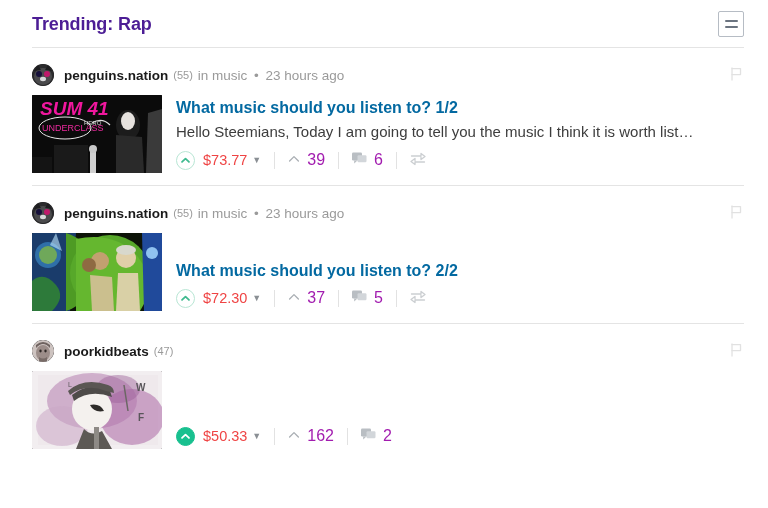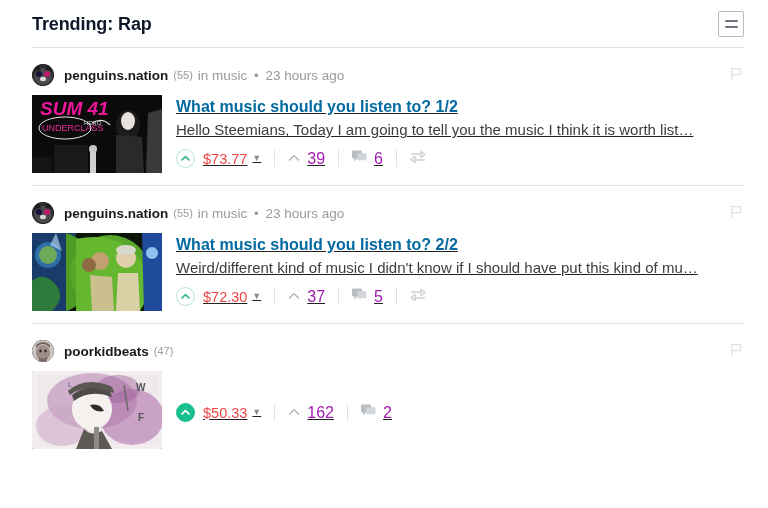--- a/index.html
+++ b/index.html
@@ -22,21 +22,21 @@
     height: 47px;
     box-sizing: border-box;
     padding: 0 24px 0 32px;
     display: flex;
     align-items: center;
     justify-content: space-between;
   }
   .page-title {
     font-size: 18px;
     font-weight: bold;
-    color: #0f172a;
+    color: #4c1d95;
     letter-spacing: -0.1px;
     line-height: 1;
     margin: 0;
   }
   .menu-button {
     width: 26px;
     height: 26px;
     border: 1px solid #b6bcc4;
     border-radius: 2px;
     background: #ffffff;
@@ -124,22 +124,21 @@
     top: 18px;
     width: 16px;
     height: 16px;
     cursor: pointer;
     opacity: 0.55;
   }
 
   
   .post-body {
     display: flex;
-    align-items: center;
-    text-decoration: underline;
+    align-items: flex-end;
   }
   .thumb {
     flex: 0 0 130px;
     width: 130px;
     height: 78px;
     margin-right: 14px;
     overflow: hidden;
     background: #111;
     cursor: pointer;
     border-radius: 1px;
@@ -397,21 +396,20 @@
     <circle cx="57" cy="32" r="7" fill="#8f6a42"></circle>
     <path d="M58 42 L60 78 L82 78 L80 44 Z" fill="#cbbf8e"></path>
     <path d="M86 40 L84 78 L108 78 L106 40 Z" fill="#d9d0a6"></path>
     <path d="M110 0 L130 0 L130 78 L112 78 Z" fill="#204a9b"></path>
     <circle cx="120" cy="20" r="6" fill="#8fc2f0"></circle>
     <path d="M24 0 l6 18 l-12 -6 Z" fill="#bfe8ff" opacity="0.6"></path>
   </svg>
         </div>
       <div class="post-main">
         <div class="post-title">What music should you listen to? 2/2</div>
-        <div class="post-summary">Weird/different kind of music I didn't know if I should have put this kind of mu…</div>
         <div class="actions">
           <div class="act">
             <span class="vote-circle outline">
                 <svg width="11" height="11" viewBox="0 0 12 12" fill="none" stroke="#3fba8f" stroke-width="1.9" stroke-linecap="round" stroke-linejoin="round">
                   <path d="M2.2 7.6 L6 3.9 L9.8 7.6"></path>
                 </svg>
               </span>
             <span class="payout">$72.30</span>
             <span class="caret">▼</span>
           </div>

